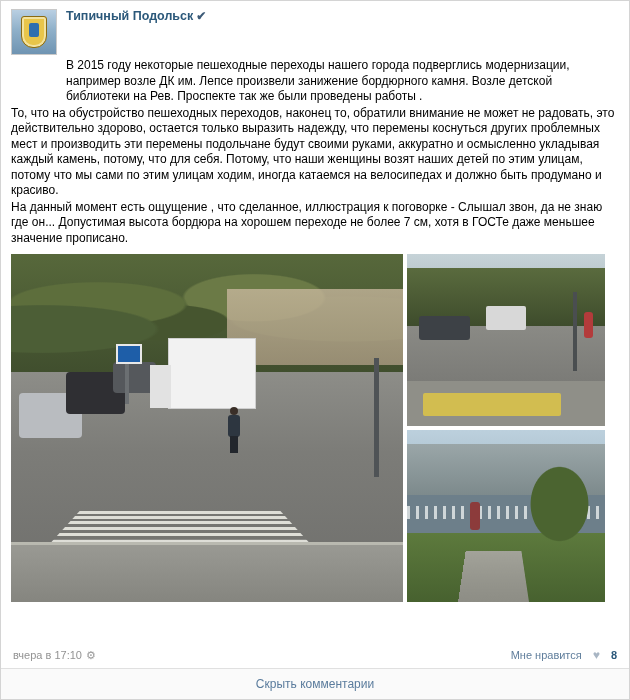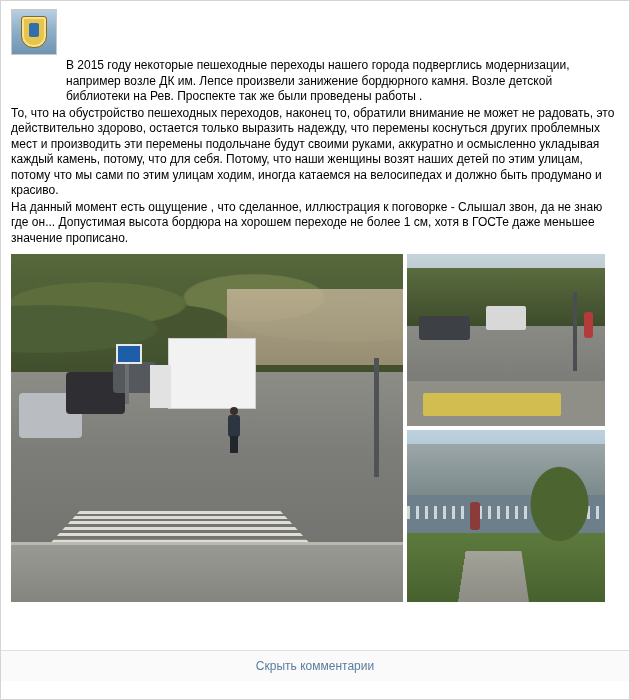--- a/index.html
+++ b/index.html
@@ -270,21 +270,21 @@
     display: flex;
     align-items: center;
     gap: 11px;
     font-size: 11px;
   }
   .like-label { color: #5f7d9b; }
   .heart { color: #a9b6c4; font-size: 12px; }
   .like-count { color: #2b587a; font-weight: bold; font-size: 11px; }
   .comments-bar {
     position: absolute;
-    left: 0; right: 0; bottom: 18px;
+    left: 0; right: 0; bottom: 0;
     height: 30px;
     border-top: 1px solid #e0e0e0;
     background: #fafafa;
     display: flex;
     align-items: center;
     justify-content: center;
   }
   .comments-bar a {
     color: #5b7c9d;
     font-size: 12px;
@@ -293,26 +293,29 @@
 </style>
 </head>
 <body>
 
 <div class="post">
 
   <div class="post-header">
     <div class="avatar">
       <div class="crest"></div>
     </div>
+    <div class="header-text">
+      <span class="group-name">Типичный Подольск</span><span class="verified">✔</span>
+    </div>
   </div>
 
   <div class="post-body">
     <p class="para first-para">В 2015 году некоторые пешеходные переходы нашего города подверглись модернизации, например возле ДК им. Лепсе произвели занижение бордюрного камня. Возле детской библиотеки на Рев. Проспекте так же были проведены работы .</p>
     <p class="para">То, что на обустройство пешеходных переходов, наконец то, обратили внимание не может не радовать, это действительно здорово, остается только выразить надежду, что перемены коснуться других проблемных мест и производить эти перемены подольчане будут своими руками, аккуратно и осмысленно укладывая каждый камень, потому, что для себя. Потому, что наши женщины возят наших детей по этим улицам, потому что мы сами по этим улицам ходим, иногда катаемся на велосипедах и должно быть продумано и красиво.</p>
-    <p class="para">На данный момент есть ощущение , что сделанное, иллюстрация к поговорке - Слышал звон, да не знаю где он... Допустимая высота бордюра на хорошем переходе не более 1 см, хотя в ГОСТе даже меньшее значение прописано.</p>
+    <p class="para">На данный момент есть ощущение , что сделанное, иллюстрация к поговорке - Слышал звон, да не знаю где он... Допустимая высота бордюра на хорошем переходе не более 7 см, хотя в ГОСТе даже меньшее значение прописано.</p>
   </div>
 
   <div class="photos">
 
     <div class="photo-main">
       <div class="sky"></div>
       <div class="trees"></div>
       <div class="buildings"></div>
       <div class="road"></div>
       <div class="car c1"></div>

